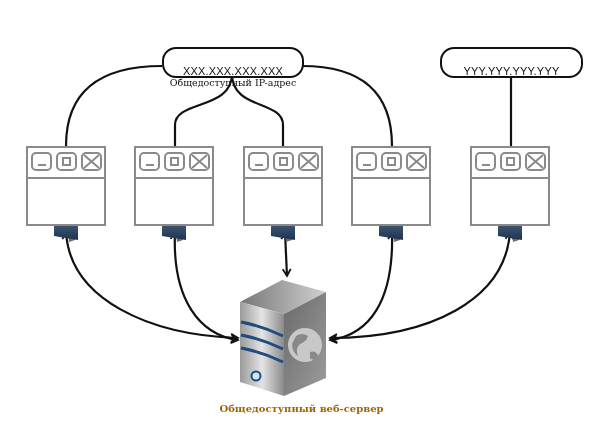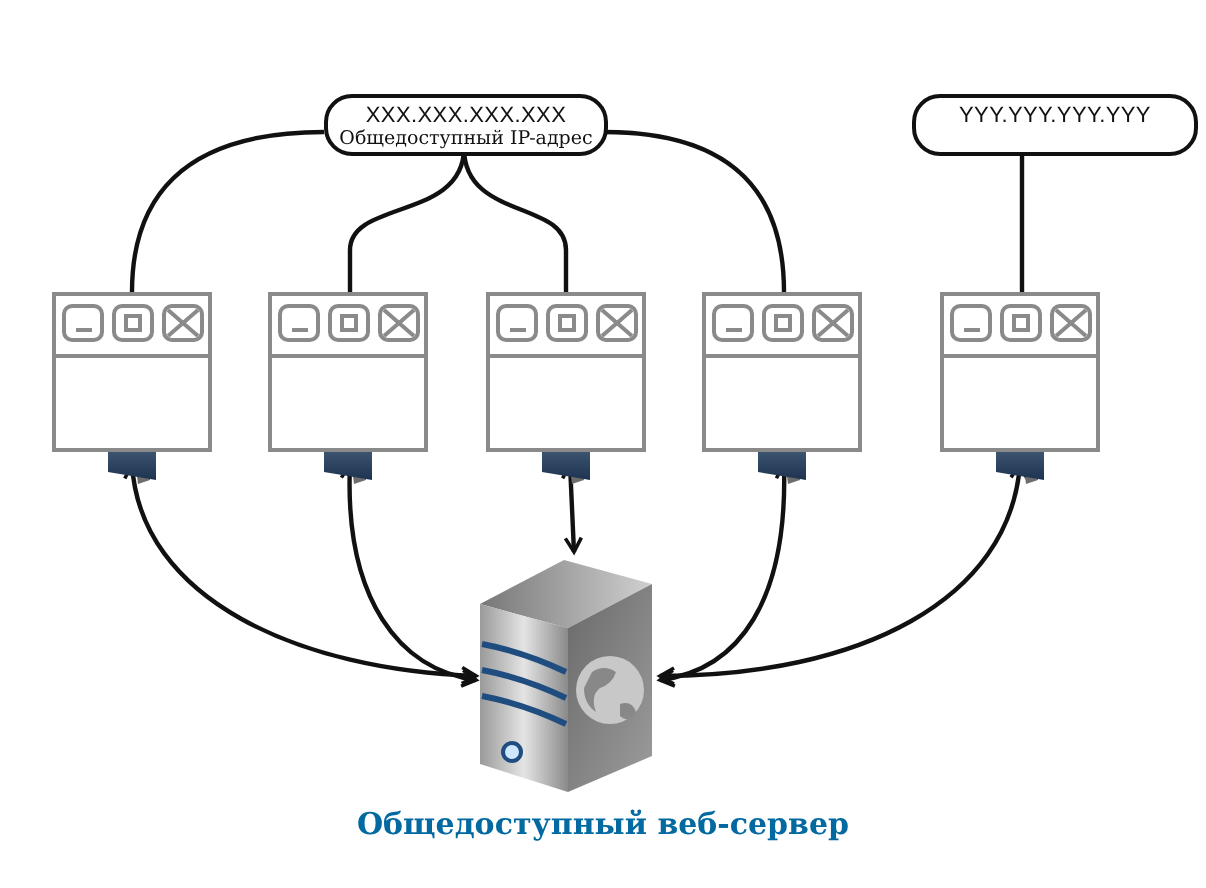--- a/index.html
+++ b/index.html
@@ -1,24 +1,24 @@
 <!DOCTYPE html>
 <html><head>
 <meta charset="utf-8">
 <style>
   html,body{margin:0;padding:0;background:#fff;}
   body{width:603px;height:444px;position:relative;overflow:hidden;font-family:"DejaVu Serif","Liberation Serif",serif;}
   svg{position:absolute;left:0;top:0;}
   .pill{position:absolute;background:#fff;border:2px solid #111;border-radius:14px;text-align:center;color:#111;}
-  .pill .ip{font-size:11px;line-height:12px;letter-spacing:0.2px;margin-top:3px;font-family:"Liberation Sans",sans-serif;}
+  .pill .ip{font-size:11px;line-height:12px;letter-spacing:0.2px;margin-top:16px;font-family:"Liberation Sans",sans-serif;}
   .pill .lbl{font-size:9.5px;line-height:12px;font-family:"DejaVu Serif",serif;text-align:center;}
   .win{position:absolute;width:80px;height:80px;border:2px solid #8a8a8a;background:#fff;box-sizing:border-box;}
   .win .bar{position:absolute;left:0;top:0;right:0;height:29px;border-bottom:2px solid #8a8a8a;}
   .btn{position:absolute;top:4px;width:21px;height:19px;border:2px solid #8a8a8a;border-radius:5px;box-sizing:border-box;}
-  .caption{position:absolute;left:0;width:603px;top:403px;text-align:center;font-weight:bold;font-size:15px;color:#0369a1;font-family:"DejaVu Serif",serif;}
+  .caption{position:absolute;left:0;width:603px;top:403px;text-align:center;font-weight:bold;font-size:10px;color:#a16207;font-family:"DejaVu Serif",serif;}
 </style>
 </head>
 <body>
 
 <svg width="603" height="444">
   <defs>
     <marker id="ah" markerWidth="10" markerHeight="10" refX="8" refY="5" orient="auto-start-reverse" markerUnits="userSpaceOnUse">
       <path d="M1,1 L8,5 L1,9" fill="none" stroke="#111" stroke-width="1.8"></path>
     </marker>
     <linearGradient id="ug" x1="0" y1="0" x2="0" y2="1">
@@ -101,21 +101,21 @@
    <path d="M498,200 q12,-6 20,0 l4,8 l0,32 l-24,-4z" fill="url(#ug)"></path>
    <ellipse cx="512" cy="186" rx="6" ry="8" fill="#1f2f42" opacity="0.5"></ellipse>
       </g>
     </g>
 </svg>
 
 <div class="pill" style="left:162px;top:47px;width:138px;height:27px;">
   <div class="ip">XXX.XXX.XXX.XXX</div>
   <div class="lbl">Общедоступный IP-адрес</div>
 </div>
-<div class="pill" style="left:456px;top:47px;width:139px;height:27px;">
+<div class="pill" style="left:440px;top:47px;width:139px;height:27px;">
   <div class="ip">YYY.YYY.YYY.YYY</div>
 </div>
 
 <div id="wins">
     <div class="win" style="left: 26px; top: 146px;">
       <div class="bar">
         <div class="btn" style="left: 3px;">
           <div style="position:absolute;left:5px;bottom:3px;width:8px;height:2px;background:#8a8a8a"></div>
         </div>
         <div class="btn" style="left: 28px;">

